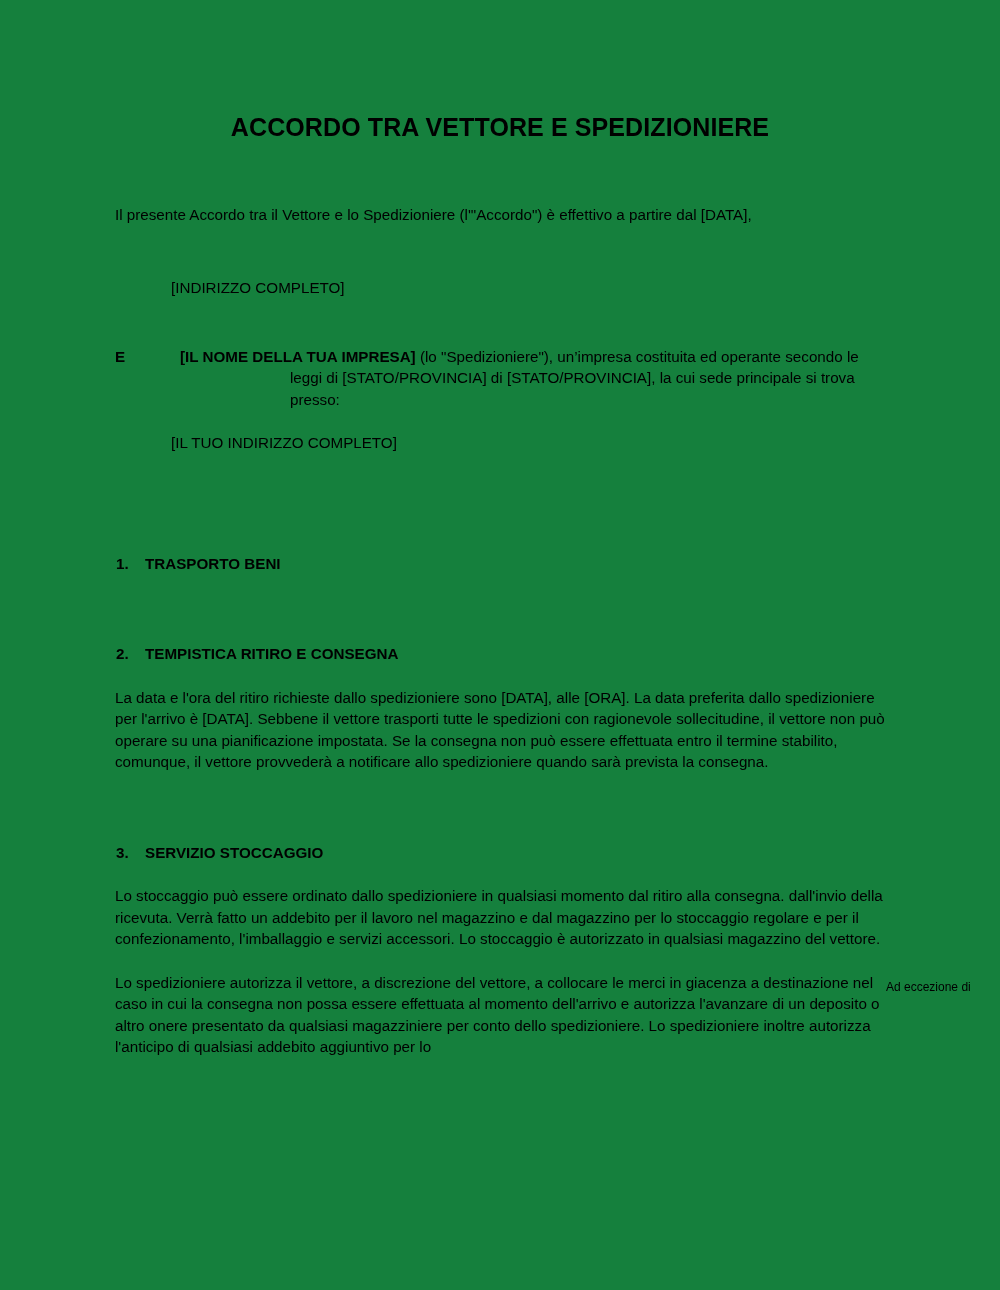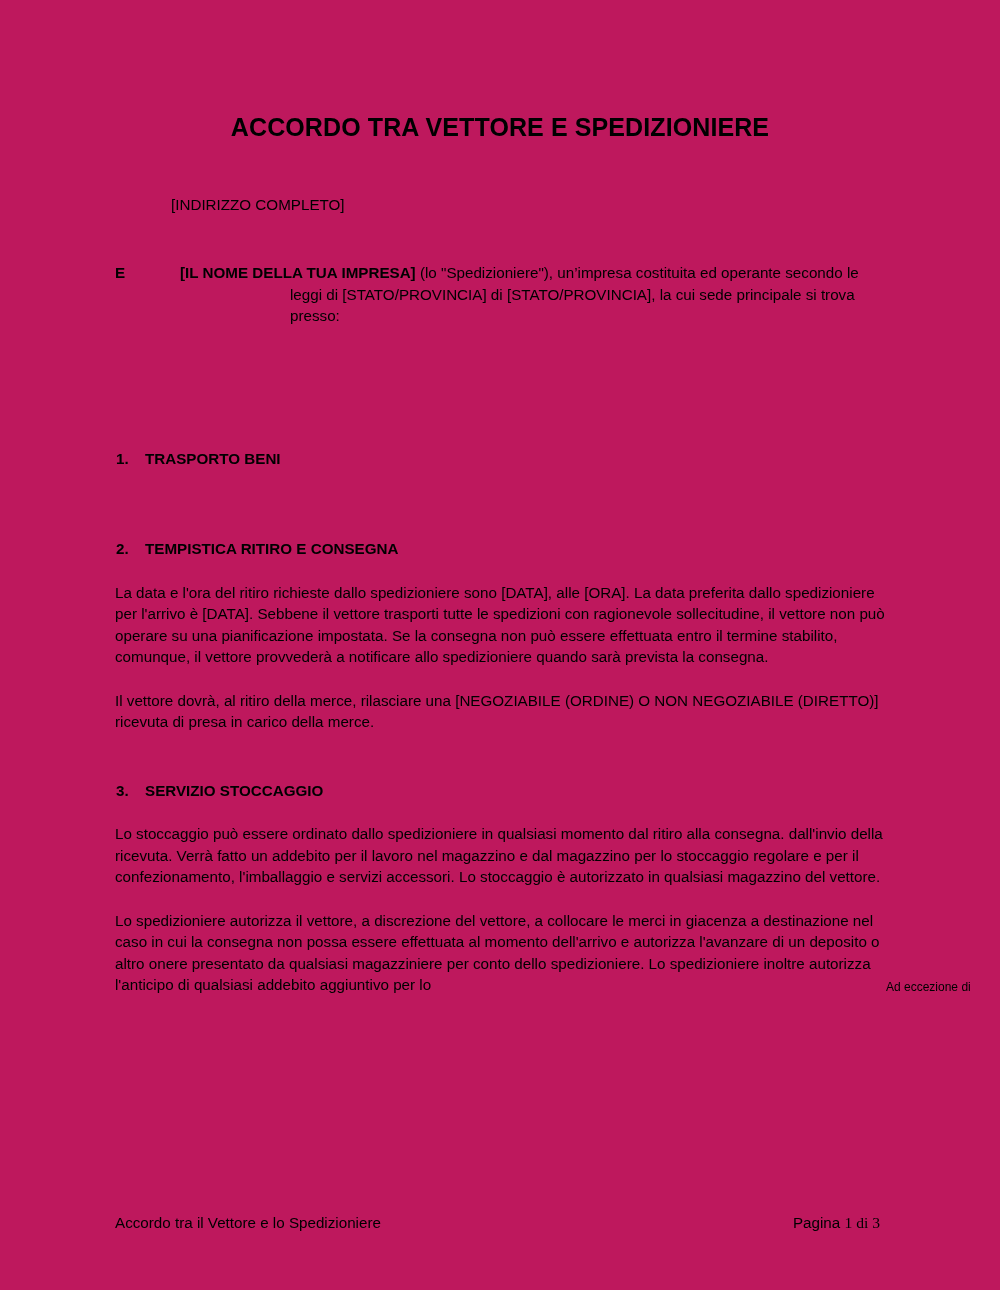--- a/index.html
+++ b/index.html
@@ -8,21 +8,21 @@
     background: #ffffff;
   }
   body {
     font-family: "Liberation Sans", sans-serif;
     color: #000000;
   }
   .page {
     position: relative;
     width: 1000px;
     height: 1290px;
-    background: #be185d;
+    background: #15803d;
     overflow: hidden;
     box-sizing: border-box;
   }
   .doc {
     position: absolute;
     left: 115px;
     top: 0;
     width: 770px;
   }
 
@@ -121,40 +121,42 @@
 </style>
 </head>
 <body>
 
 <div class="page">
 
   <div class="doc">
 
     <h1 class="doc-title">ACCORDO TRA VETTORE E SPEDIZIONIERE</h1>
 
+    <p class="para intro-para">Il presente Accordo tra il Vettore e lo Spedizioniere (l'"Accordo") è effettivo a partire dal [DATA],</p>
 
     <div class="sp-30"></div>
 
 
     <div class="sp-22"></div>
 
     <div class="party-address">[INDIRIZZO COMPLETO]</div>
 
     <div class="sp-30"></div>
     <div class="sp-17"></div>
 
     <div class="party">
       <span class="party-label">E</span>
       <div class="party-body">
         <b>[IL NOME DELLA TUA IMPRESA]</b><span> (lo "Spedizioniere"), un’impresa costituita ed operante secondo le leggi di [STATO/PROVINCIA] di [STATO/PROVINCIA], la cui sede principale si trova presso:</span>
       </div>
     </div>
 
     <div class="sp-22"></div>
 
+    <div class="party-address">[IL TUO INDIRIZZO COMPLETO]</div>
 
     <div class="sp-30"></div>
     <div class="sp-17"></div>
 
 
     <div class="sp-30"></div>
     <div class="sp-22"></div>
 
     <div class="heading">
       <span class="num">1.</span><span>TRASPORTO BENI</span>
@@ -169,42 +171,34 @@
     <div class="heading">
       <span class="num">2.</span><span>TEMPISTICA RITIRO E CONSEGNA</span>
     </div>
 
     <div class="sp-22"></div>
 
     <p class="para">La data e l'ora del ritiro richieste dallo spedizioniere sono [DATA], alle [ORA]. La data preferita dallo spedizioniere per l'arrivo è [DATA]. Sebbene il vettore trasporti tutte le spedizioni con ragionevole sollecitudine, il vettore non può operare su una pianificazione impostata. Se la consegna non può essere effettuata entro il termine stabilito, comunque, il vettore provvederà a notificare allo spedizioniere quando sarà prevista la consegna.</p>
 
     <div class="sp-22"></div>
 
-    <p class="para">Il vettore dovrà, al ritiro della merce, rilasciare una [NEGOZIABILE (ORDINE) O NON NEGOZIABILE (DIRETTO)] ricevuta di presa in carico della merce.</p>
 
     <div class="sp-30"></div>
     <div class="sp-17"></div>
 
     <div class="heading">
       <span class="num">3.</span><span>SERVIZIO STOCCAGGIO</span>
     </div>
 
     <div class="sp-22"></div>
 
     <p class="para">Lo stoccaggio può essere ordinato dallo spedizioniere in qualsiasi momento dal ritiro alla consegna. dall'invio della ricevuta. Verrà fatto un addebito per il lavoro nel magazzino e dal magazzino per lo stoccaggio regolare e per il confezionamento, l'imballaggio e servizi accessori. Lo stoccaggio è autorizzato in qualsiasi magazzino del vettore.</p>
 
     <div class="sp-22"></div>
 
     <p class="para">Lo spedizioniere autorizza il vettore, a discrezione del vettore, a collocare le merci in giacenza a destinazione nel caso in cui la consegna non possa essere effettuata al momento dell'arrivo e autorizza l'avanzare di un deposito o altro onere presentato da qualsiasi magazziniere per conto dello spedizioniere. Lo spedizioniere inoltre autorizza l'anticipo di qualsiasi addebito aggiuntivo per lo</p>
 
   </div>
 
   <div class="overflow-line">Ad eccezione di</div>
 
-  <div class="footer">
-    <span class="footer-left">Accordo tra il Vettore e lo Spedizioniere</span>
-    <span class="footer-right">
-      <span>Pagina</span>
-      <span class="page-num">1 di 3</span>
-    </span>
-  </div>
 
 </div>
 
 </body></html>

